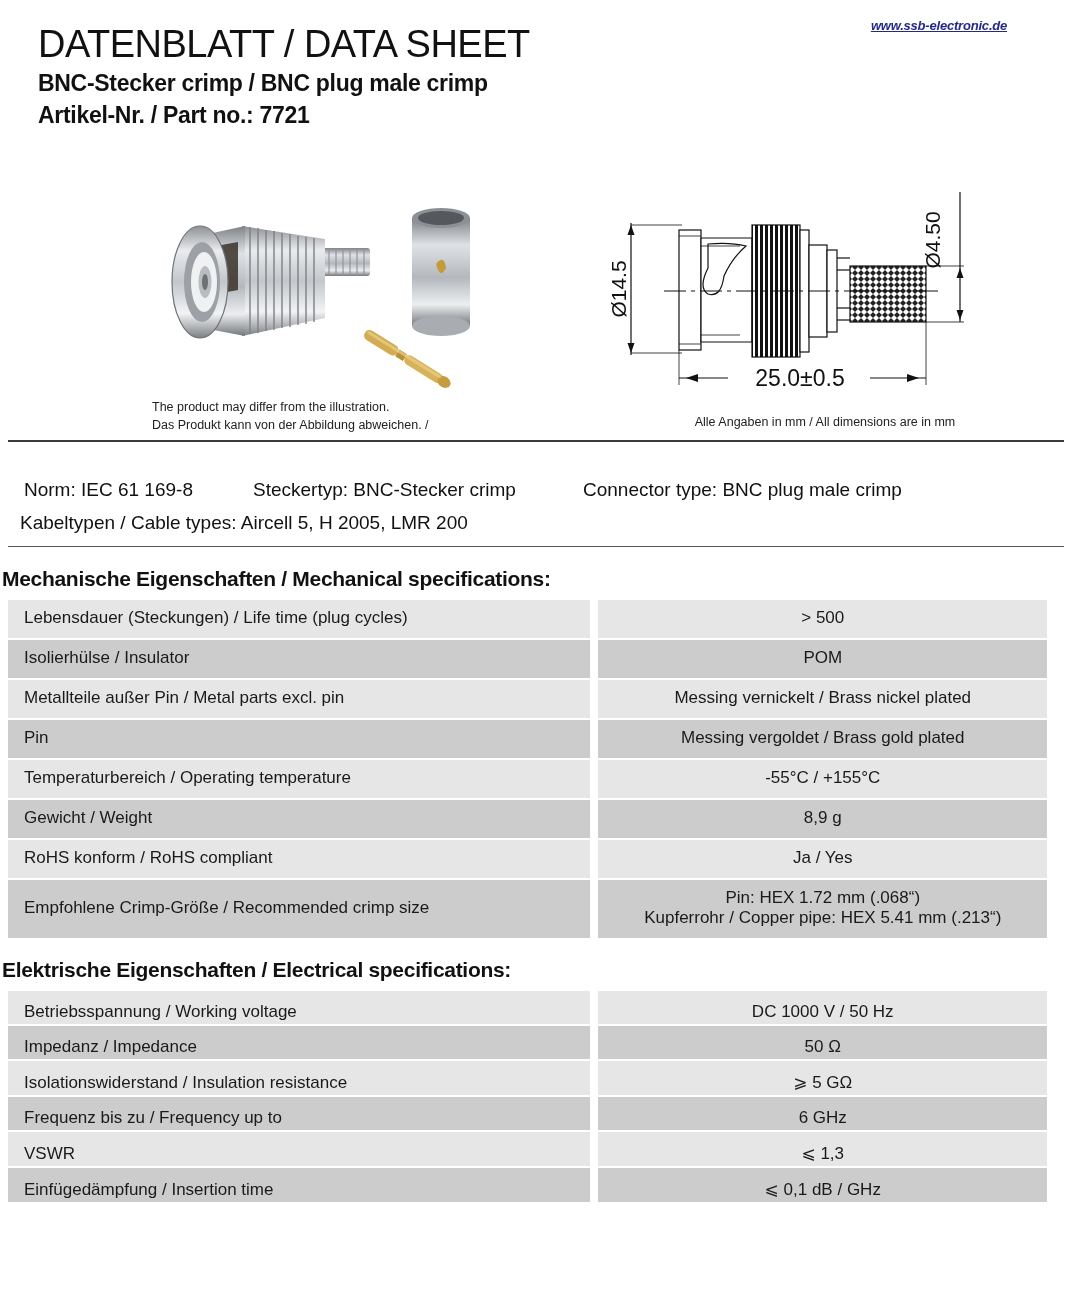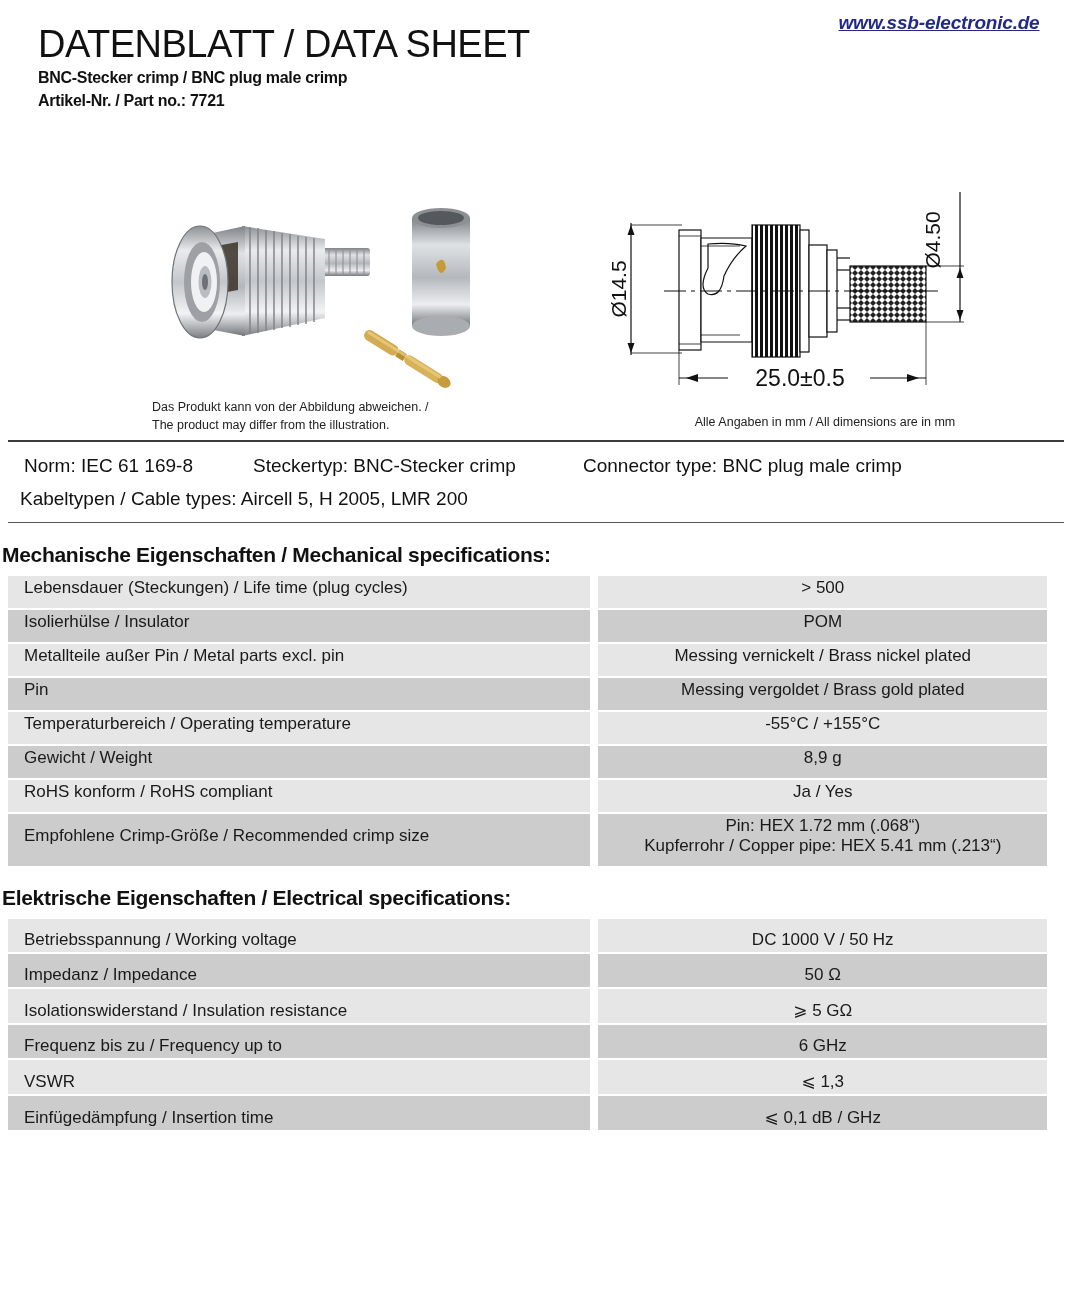--- a/index.html
+++ b/index.html
@@ -13,50 +13,50 @@
   .page { position: relative; width: 1072px; height: 1294px; }
 
   
   .header { position: relative; height: 180px; }
   .title-block { position: absolute; left: 38px; top: 22px; }
   .t1 {
     font-size: 38px; font-weight: 300; letter-spacing: -0.5px;
     line-height: 1.18; white-space: nowrap; color: #111;
   }
   .t2, .t3 {
-    font-size: 16px; font-weight: 700; letter-spacing: -0.3px;
+    font-size: 23px; font-weight: 700; letter-spacing: -0.3px;
     line-height: 1.42; white-space: nowrap; color: #111;
   }
 
   .brand { position: absolute; right: 18px; top: 8px; width: 230px; text-align: center; }
   .logo-wrap { width: 200px; height: 108px; margin: 0 auto; }
   .brand-url {
-    margin-top: 4px;
-    font-size: 19px; font-weight: 700; font-style: italic;
+    margin-top: 10px;
+    font-size: 13px; font-weight: 700; font-style: italic;
     color: #232a86; text-decoration: underline; letter-spacing: -0.2px;
     white-space: nowrap;
   }
 
   
   .media { position: relative; height: 260px; }
   .photo { position: absolute; left: 150px; top: 6px; width: 370px; height: 215px; }
   .caption-left {
     position: absolute; left: 152px; top: 218px; width: 400px;
     font-size: 12.5px; line-height: 1.45; color: #222;
   }
   .drawing { position: absolute; left: 600px; top: 0px; width: 460px; height: 232px; }
   .caption-right {
     position: absolute; left: 600px; top: 235px; width: 450px;
     text-align: center; font-size: 12.5px; color: #222;
   }
 
   
   .rule { height: 2px; background: #3c3c3c; margin: 0 8px; }
   .rule.thin { height: 1.5px; background: #555; }
-  .norm { padding: 7px 0 6px 0; }
+  .norm { padding: 7px 0 6px 0; margin-top: 24px; }
   .norm-row {
     display: flex; align-items: baseline;
     font-size: 19px; line-height: 1.75; color: #111; white-space: nowrap;
   }
   .norm-c1 { width: 253px; padding-left: 24px; }
   .norm-c2 { width: 330px; }
   .norm-c3 { flex: 1; }
   .norm-full { padding-left: 20px; }
 
   
@@ -70,21 +70,21 @@
     font-size: 17px; color: #1a1a1a; vertical-align: middle;
     border-bottom: 2px solid #ffffff;
   }
   .spec-table tr:last-child td { border-bottom: none; }
   td.k { width: 578px; padding: 9px 10px 9px 16px; text-align: left; }
   td.v { width: 453px; padding: 9px 10px; text-align: center; border-left: 8px solid #ffffff; }
   tr.odd td { background: #e6e6e6; }
   tr.even td { background: #cccccc; }
   td.v .line2 { display: block; }
 
-  .mech-table td.k, .mech-table td.v { padding-top: 2px; padding-bottom: 10px; }
+  .mech-table td.k, .mech-table td.v { padding-top: 8px; padding-bottom: 10px; }
   .elec-table td.k, .elec-table td.v { padding-top: 11px; padding-bottom: 2px; }
 </style>
 </head>
 <body>
 
 <div class="page">
 
   <div class="header">
 
     <div class="title-block">
@@ -175,22 +175,22 @@
           <rect x="0" y="0" width="38" height="11" rx="5" fill="#d3ab52"></rect>
           <rect x="38" y="1.5" width="9" height="8" fill="#b8902f"></rect>
           <rect x="47" y="0.5" width="44" height="10" rx="5" fill="#d8b258"></rect>
           <ellipse cx="93" cy="5.5" rx="7" ry="5.5" fill="#c59c3e"></ellipse>
           <rect x="2" y="2" width="86" height="3" fill="#ecd089" opacity="0.7"></rect>
         </g>
       </svg>
     </div>
 
     <div class="caption-left">
+      <div>The product may differ from the illustration.</div>
       <div>Das Produkt kann von der Abbildung abweichen. /</div>
-      <div>The product may differ from the illustration.</div>
     </div>
 
     <div class="drawing">
       <svg viewBox="0 0 460 232" width="460" height="232">
         <defs>
           <pattern id="vstripe" width="5" height="8" patternUnits="userSpaceOnUse">
             <rect width="5" height="8" fill="#ffffff"></rect>
             <rect width="3" height="8" fill="#111111"></rect>
           </pattern>
           <pattern id="diamond" width="6" height="6" patternUnits="userSpaceOnUse">

